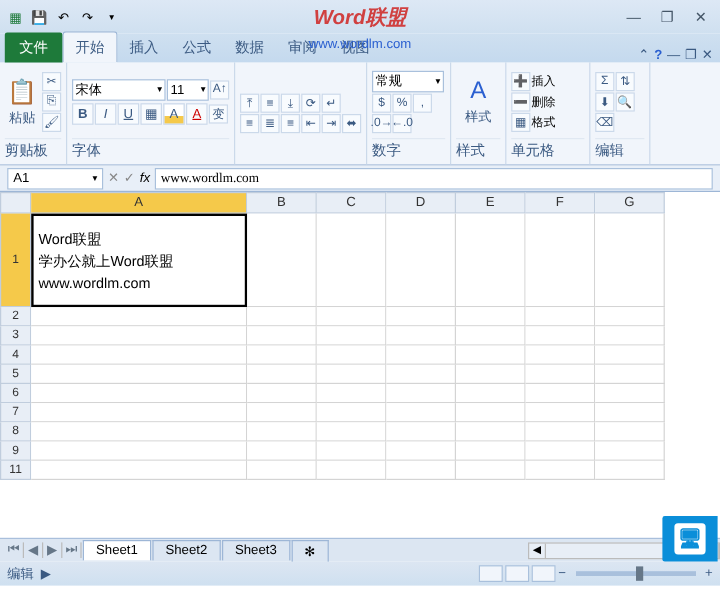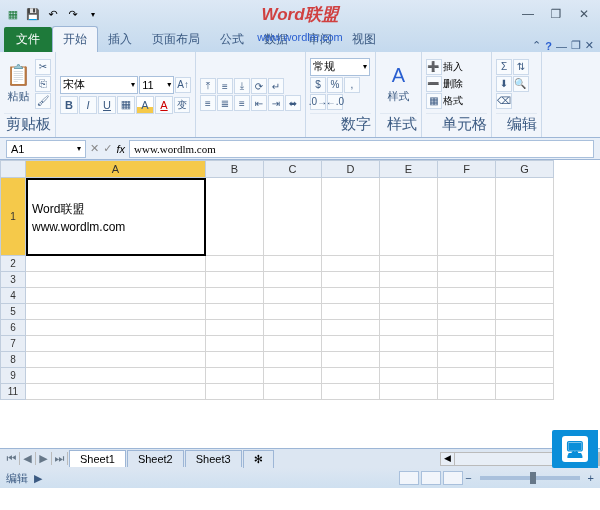--- a/index.html
+++ b/index.html
@@ -17,21 +17,21 @@
 .file-tab { background:#1e7a3a; color:#fff; padding:4px 12px; border-radius:2px 2px 0 0; font-size:12px; }
 .tab { padding:4px 10px; color:#3b5a82; font-size:12px; cursor:pointer; }
 .tab.active { background:#f1f5fb; border:1px solid #9db6d6; border-bottom:none; border-radius:3px 3px 0 0; }
 .watermark2 { position:absolute; left:50%; transform:translateX(-50%); color:#2a5fd0; font-size:11px; top:3px; }
 .tab-right { margin-left:auto; display:flex; gap:4px; align-items:center; padding-right:6px;}
 .tab-right span { color:#3b5a82; }
 
 .ribbon { height: 86px; background:#f1f5fb; border-bottom:1px solid #9db6d6; display:flex; }
 .group { border-right:1px solid #cbd9ea; display:flex; flex-direction:column; padding:2px 4px; }
 .group-body { flex:1; display:flex; gap:2px; }
-.group-label { text-align:right; font-size:15px; color:#3b5a82; padding:1px 0; border-top:1px solid #e0e8f2;}
+.group-label { text-align:left; font-size:12px; color:#3b5a82; padding:1px 0; border-top:1px solid #e0e8f2;}
 .btn-large { width:40px; display:flex; flex-direction:column; align-items:center; justify-content:center; gap:2px; font-size:11px; color:#3b5a82; padding:2px; }
 .btn-large .ico { font-size:20px; }
 .stack { display:flex; flex-direction:column; gap:1px; justify-content:center; }
 .row { display:flex; gap:1px; align-items:center; }
 .combo { border:1px solid #a9c0dc; background:#fff; height:18px; font-size:11px; padding:0 2px; display:flex; align-items:center; justify-content:space-between; }
 .sq { width:18px; height:18px; border:1px solid #cbd9ea; background:#f8fbfe; display:flex; align-items:center; justify-content:center; font-size:11px; color:#3b5a82; }
 .sq.small { width:16px; height:16px; font-size:10px; }
 
 .fbar { height:22px; background:#e8eff8; border-bottom:1px solid #9db6d6; display:flex; align-items:center; gap:4px; padding:0 6px; }
 .namebox { width:80px; height:18px; border:1px solid #a9c0dc; background:#fff; display:flex; align-items:center; padding:0 4px; font-size:11px; justify-content:space-between;}
@@ -85,21 +85,20 @@
     <span>—</span>
     <span>❐</span>
     <span>✕</span>
   </div>
 </div>
 
 <div class="tabbar">
   <div class="file-tab">文件</div>
   <div class="tab active">开始</div>
   <div class="tab">插入</div>
-  <div class="tab">页面布局</div>
   <div class="tab">公式</div>
   <div class="tab">数据</div>
   <div class="tab">审阅</div>
   <div class="tab">视图</div>
   <div class="watermark2">www.wordlm.com</div>
   <div class="tab-right">
     <span>⌃</span>
     <span style="color:#2a5fd0;font-weight:bold">?</span>
     <span>—</span>
     <span>❐</span>
@@ -147,20 +146,21 @@
             <u>U</u>
           </span>
         <span class="sq">▦</span>
         <span class="sq" style="background:linear-gradient(#fff 60%,#f5c94a 60%)">A</span>
         <span class="sq" style="color:#c00">
             <u>A</u>
           </span>
         <span class="sq small">变</span>
       </div>
     </div>
+    <div class="group-label">字体</div>
   </div>
 
   <div class="group" style="width:110px">
     <div class="group-body stack">
       <div class="row">
         <span class="sq small">⤒</span>
         <span class="sq small">≡</span>
         <span class="sq small">⤓</span>
         <span class="sq small">⟳</span>
         <span class="sq small">↵</span>
@@ -261,20 +261,21 @@
       <div class="colh " style="width:58px">D</div>
       <div class="colh " style="width:58px">E</div>
       <div class="colh " style="width:58px">F</div>
       <div class="colh " style="width:58px">G</div>
     </div>
     <div class="rows">
       <div class="r" style="height:78px">
         <div class="rh sel" style="height:78px">1</div>
         <div class="cell a1" style="width:180px;height:78px">
           <div>Word联盟</div>
+          <div>学办公就上Word联盟</div>
           <div>www.wordlm.com</div>
         </div>
         <div class="cell" style="width:58px;height:78px"></div>
         <div class="cell" style="width:58px;height:78px"></div>
         <div class="cell" style="width:58px;height:78px"></div>
         <div class="cell" style="width:58px;height:78px"></div>
         <div class="cell" style="width:58px;height:78px"></div>
         <div class="cell" style="width:58px;height:78px"></div>
       </div>
       <div class="r" style="height:16px">

